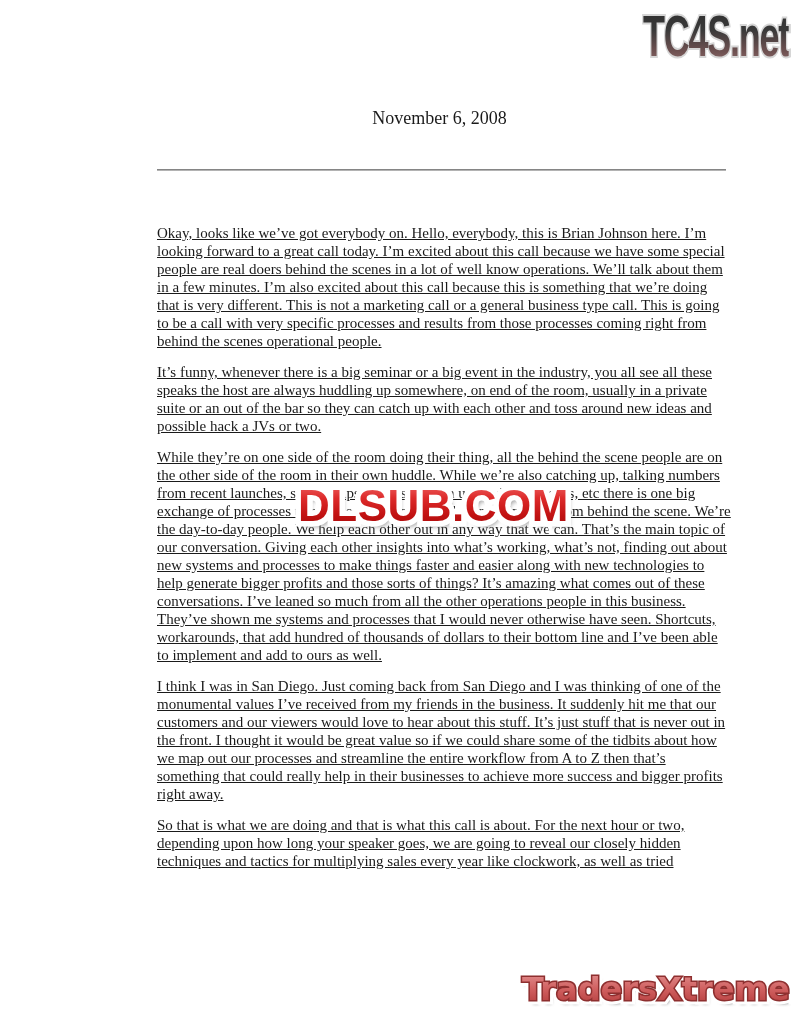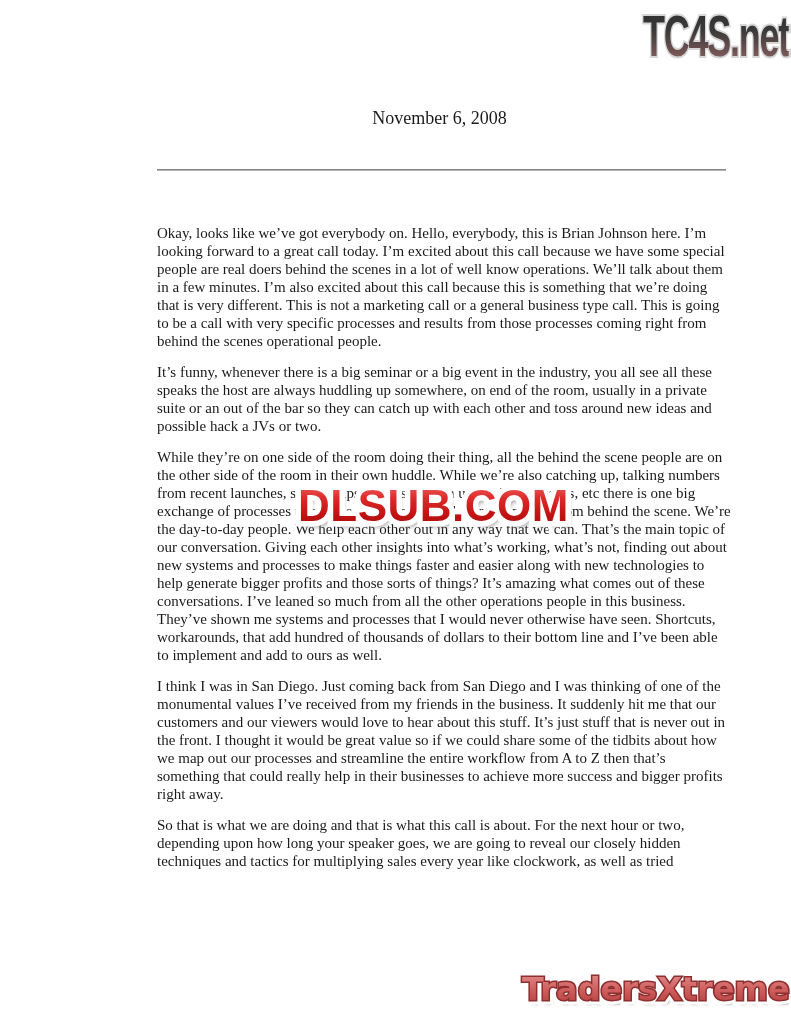--- a/index.html
+++ b/index.html
@@ -31,21 +31,21 @@
     text-align:center; font-size:18px;
   }
   .rule {
     position:absolute; top:169px; left:113px; width:569px; height:2px;
     background:linear-gradient(180deg,#6e6e6e,#c9c9c9);
   }
 
   
   .content {
     position:absolute; top:224px; left:113px; width:574px;
-    font-size:15px; line-height:18px; text-align:left;
+    font-size:15px; line-height:18px; text-align:left;text-decoration:underline;
   }
   .content p { margin:0 0 13px 0; }
 
   
   .wm-center {
     position:absolute; top:484px; left:254px;
     font-family:Liberation Sans, sans-serif; font-weight:700;
     font-size:44px; line-height:1; letter-spacing:0.5px;
   }
   .wm-center .stroke {

